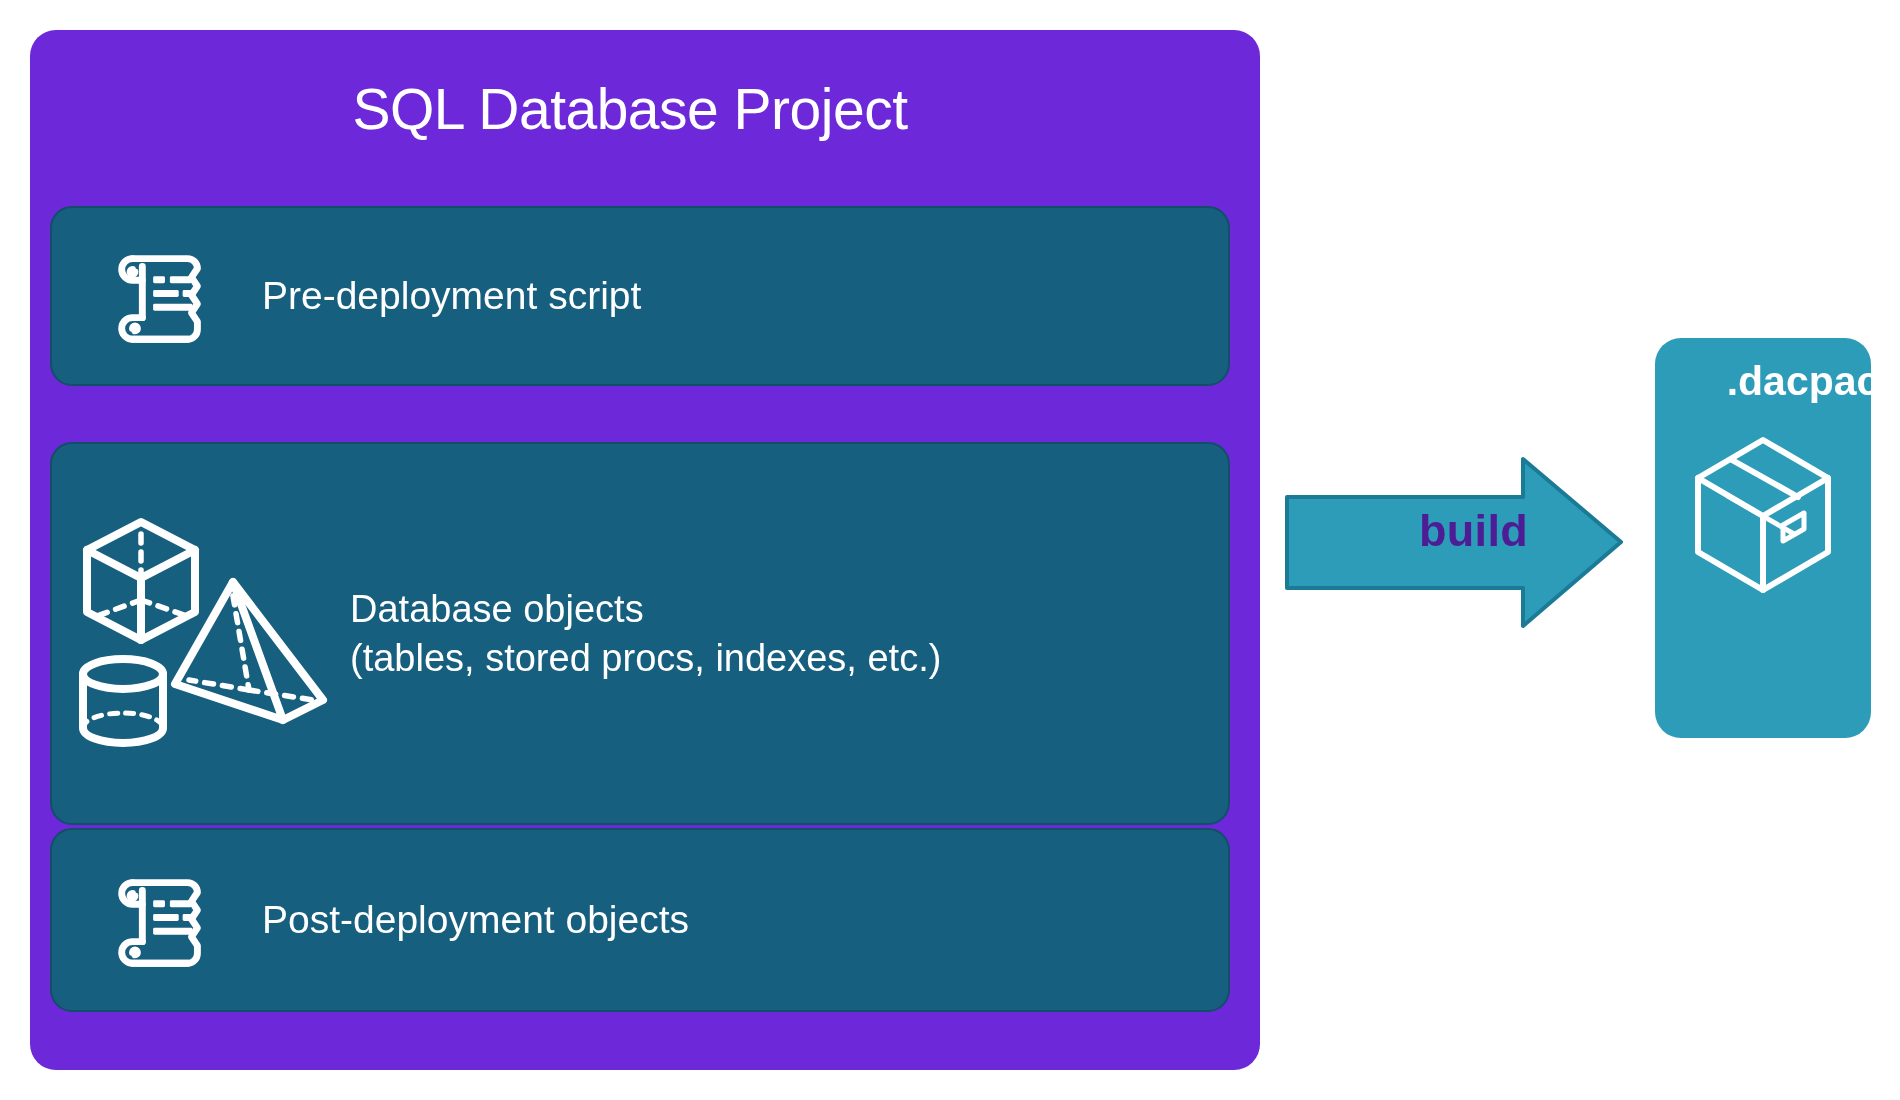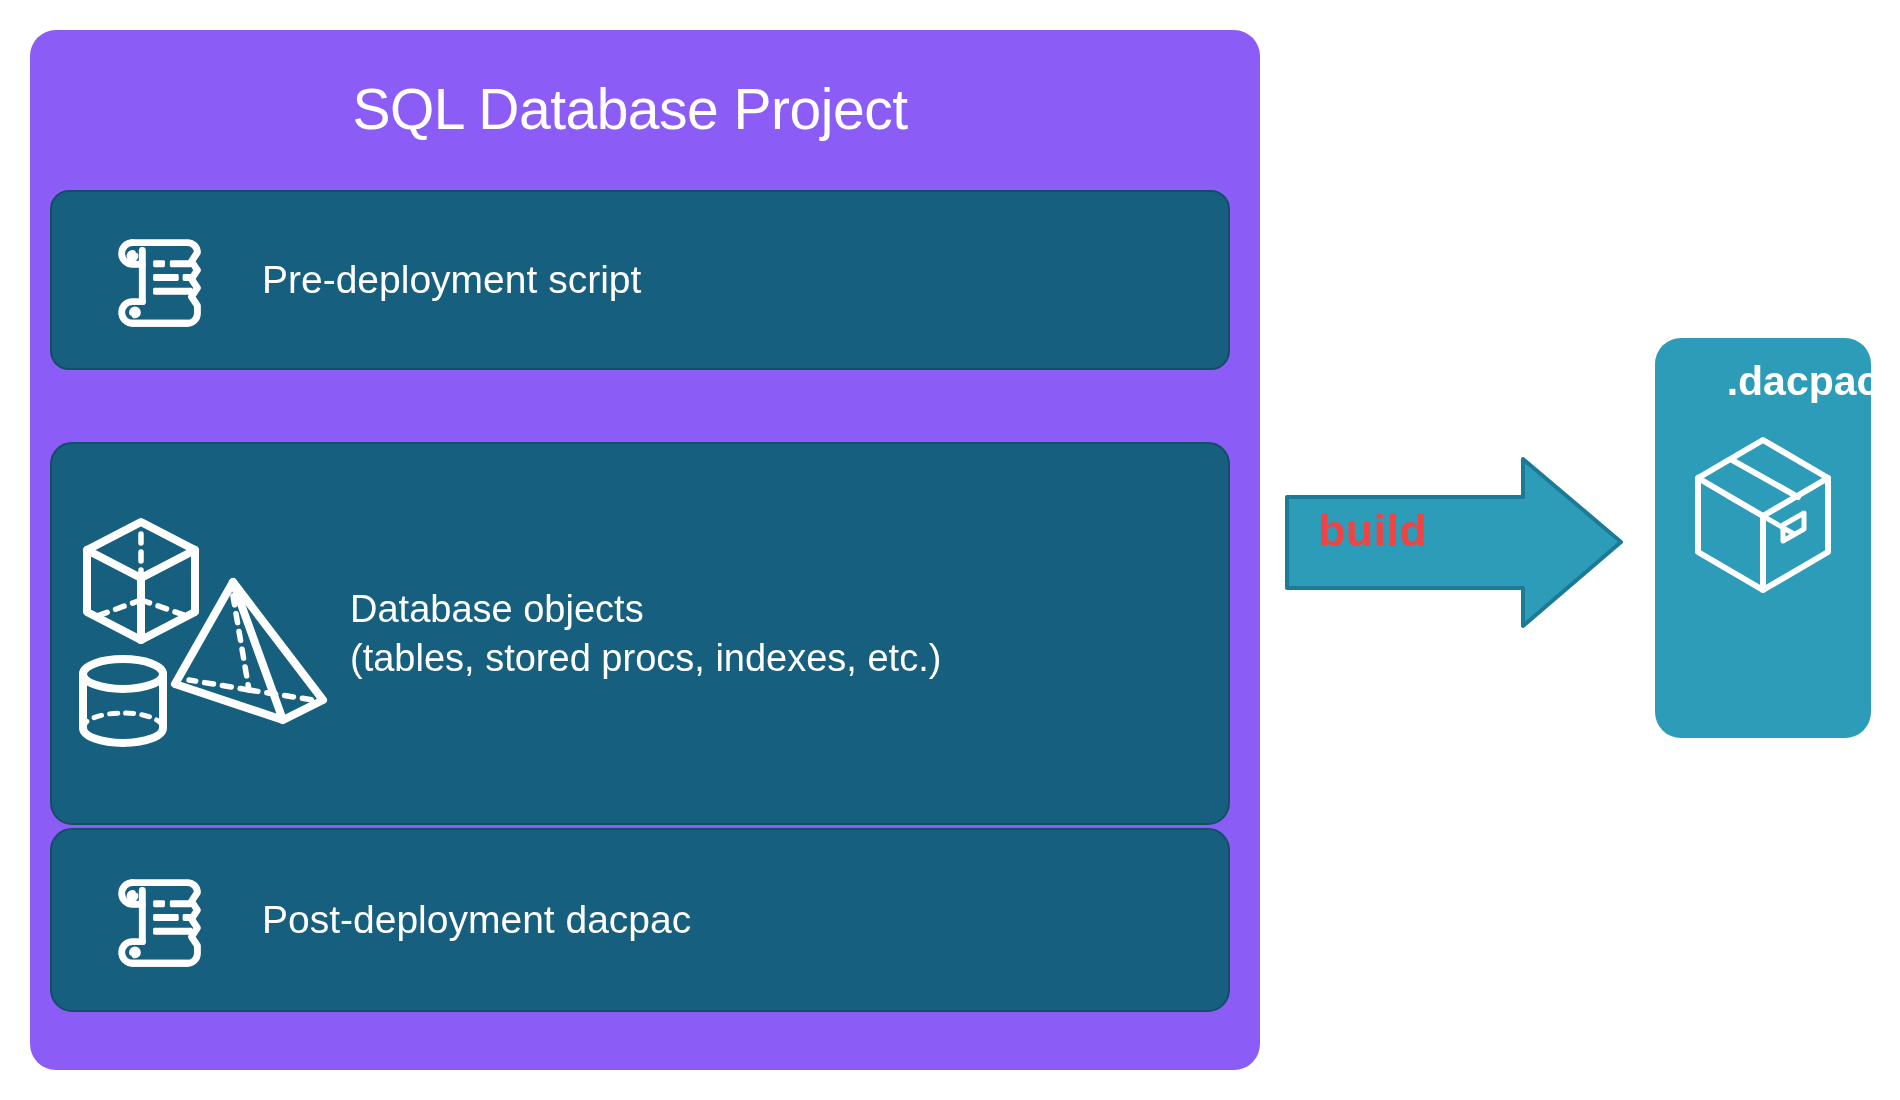--- a/index.html
+++ b/index.html
@@ -21,21 +21,21 @@
     background: #ffffff;
   }
 
   
   .project-card {
     position: absolute;
     left: 30px;
     top: 30px;
     width: 1230px;
     height: 1040px;
-    background: #8b5cf6;
+    background: #6d28d9;
     border-radius: 26px;
     box-sizing: border-box;
   }
 
   .project-title {
     position: absolute;
     left: 0;
     top: 48px;
     width: 1200px;
     text-align: center;
@@ -53,21 +53,21 @@
     left: 20px;
     width: 1180px;
     background: #175f7f;
     border: 2px solid #124e68;
     border-radius: 22px;
     box-sizing: border-box;
     display: flex;
     align-items: center;
   }
 
-  .panel-pre   { top: 160px; height: 180px; border-radius: 19px; }
+  .panel-pre   { top: 176px; height: 180px; }
   .panel-obj   { top: 412px; height: 383px; }
   .panel-post  { top: 798px; height: 184px; }
 
   .panel-icon {
     flex: 0 0 auto;
     display: flex;
     align-items: center;
     justify-content: center;
   }
   .panel-icon.scroll-slot  { width: 200px; margin-left: 10px; }
@@ -88,22 +88,22 @@
     left: 1285px;
     top: 455px;
     width: 340px;
     height: 175px;
   }
   .build-label {
     position: absolute;
     left: 1318px;
     top: 505px;
     width: 210px;
-    text-align: left;
-    color: #ef4444;
+    text-align: right;
+    color: #4c1d95;
     font-size: 45px;
     font-weight: bold;
     letter-spacing: 0.3px;
     white-space: nowrap;
   }
 
   
   .dacpac-card {
     position: absolute;
     left: 1655px;
@@ -223,21 +223,21 @@
           </g>
           <g fill="#ffffff">
             <rect x="51" y="40" width="12" height="7" rx="1.5"></rect>
             <rect x="68" y="40" width="22" height="7" rx="1.5"></rect>
             <rect x="51" y="54" width="26" height="7" rx="1.5"></rect>
             <rect x="81" y="54" width="10" height="7" rx="1.5"></rect>
             <rect x="51" y="68" width="40" height="7" rx="1.5"></rect>
           </g>
         </svg>
       </div>
-      <div class="panel-label single">Post-deployment dacpac</div>
+      <div class="panel-label single">Post-deployment objects</div>
     </div>
 
   </div>
 
   <div class="build-arrow">
     <svg width="340" height="175" viewBox="0 0 340 175" aria-hidden="true">
       <path d="M2 42 L238 42 L238 4 L336 87 L238 171 L238 133 L2 133 Z" fill="#2d9cb8" stroke="#1b7a96" stroke-width="4" stroke-linejoin="round"></path>
     </svg>
   </div>
   <div class="build-label">build</div>

